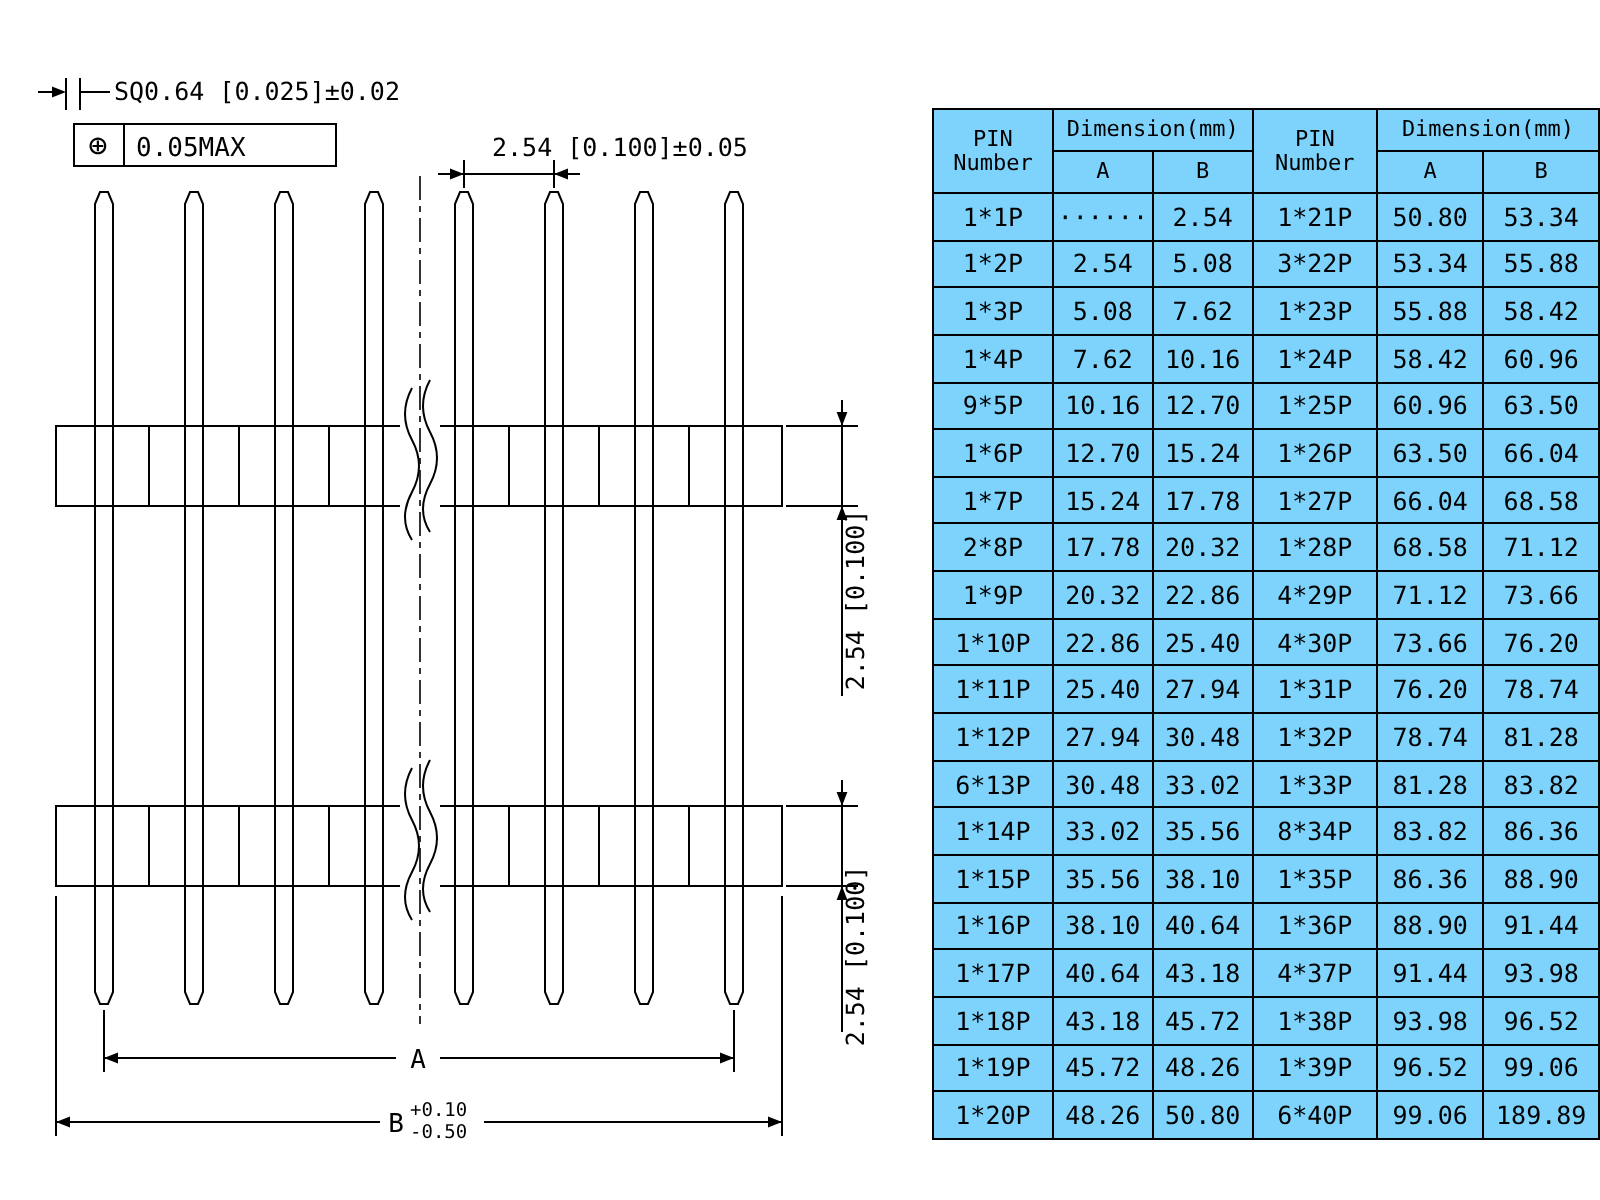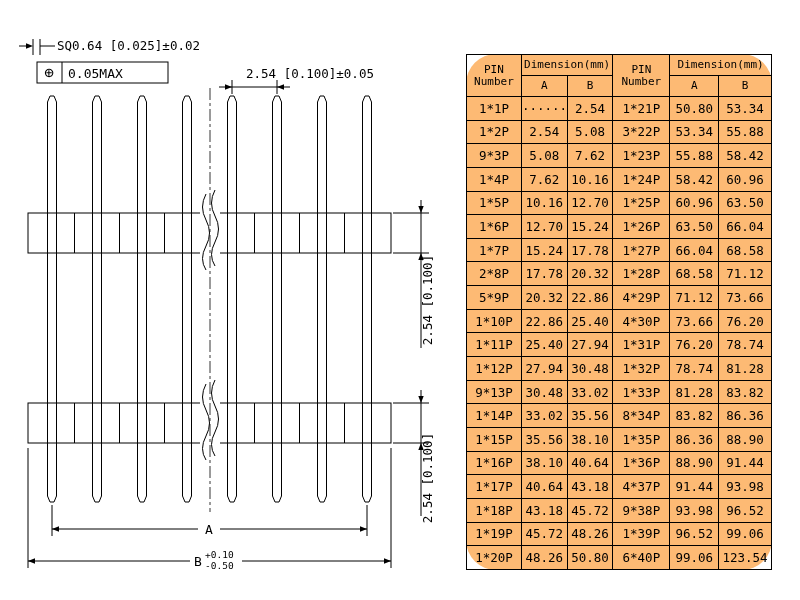--- a/index.html
+++ b/index.html
@@ -3,23 +3,23 @@
 <meta charset="utf-8">
 <style>
   * { margin:0; padding:0; box-sizing:border-box; }
   html,body { width:800px; height:600px; background:#fff; }
   body { font-family:"DejaVu Sans Mono", monospace; color:#000; }
   .page { position:relative; width:800px; height:600px; background:#fff; overflow:hidden; }
   .drawing-svg { position:absolute; left:0; top:0; }
   .drawing-svg text { font-family:"DejaVu Sans Mono", monospace; fill:#000; stroke:none; }
   .dim-table {
     position:absolute; left:466px; top:54px;
-    width:306px; height:516px;
+    width:334px; height:516px;
     border-collapse:collapse; table-layout:fixed;
-    font-size:12.5px; color:#000; background:#fdba74;border-radius:30px;
+    font-size:12.5px; color:#000; background:#7dd3fc;
   }
   .dim-table th, .dim-table td {
     border:1px solid #000; text-align:center; vertical-align:middle;
     padding:0; font-weight:normal; white-space:nowrap; overflow:hidden;
   }
   .dim-table thead tr { height:21px; }
   .dim-table thead th { font-size:11px; line-height:1.05; }
 </style>
 </head>
 <body>
@@ -181,37 +181,37 @@
         </tr>
         <tr>
           <td>1*2P</td>
           <td>2.54</td>
           <td>5.08</td>
           <td>3*22P</td>
           <td>53.34</td>
           <td>55.88</td>
         </tr>
         <tr>
-          <td>9*3P</td>
+          <td>1*3P</td>
           <td>5.08</td>
           <td>7.62</td>
           <td>1*23P</td>
           <td>55.88</td>
           <td>58.42</td>
         </tr>
         <tr>
           <td>1*4P</td>
           <td>7.62</td>
           <td>10.16</td>
           <td>1*24P</td>
           <td>58.42</td>
           <td>60.96</td>
         </tr>
         <tr>
-          <td>1*5P</td>
+          <td>9*5P</td>
           <td>10.16</td>
           <td>12.70</td>
           <td>1*25P</td>
           <td>60.96</td>
           <td>63.50</td>
         </tr>
         <tr>
           <td>1*6P</td>
           <td>12.70</td>
           <td>15.24</td>
@@ -229,21 +229,21 @@
         </tr>
         <tr>
           <td>2*8P</td>
           <td>17.78</td>
           <td>20.32</td>
           <td>1*28P</td>
           <td>68.58</td>
           <td>71.12</td>
         </tr>
         <tr>
-          <td>5*9P</td>
+          <td>1*9P</td>
           <td>20.32</td>
           <td>22.86</td>
           <td>4*29P</td>
           <td>71.12</td>
           <td>73.66</td>
         </tr>
         <tr>
           <td>1*10P</td>
           <td>22.86</td>
           <td>25.40</td>
@@ -261,21 +261,21 @@
         </tr>
         <tr>
           <td>1*12P</td>
           <td>27.94</td>
           <td>30.48</td>
           <td>1*32P</td>
           <td>78.74</td>
           <td>81.28</td>
         </tr>
         <tr>
-          <td>9*13P</td>
+          <td>6*13P</td>
           <td>30.48</td>
           <td>33.02</td>
           <td>1*33P</td>
           <td>81.28</td>
           <td>83.82</td>
         </tr>
         <tr>
           <td>1*14P</td>
           <td>33.02</td>
           <td>35.56</td>
@@ -304,36 +304,36 @@
           <td>40.64</td>
           <td>43.18</td>
           <td>4*37P</td>
           <td>91.44</td>
           <td>93.98</td>
         </tr>
         <tr>
           <td>1*18P</td>
           <td>43.18</td>
           <td>45.72</td>
-          <td>9*38P</td>
+          <td>1*38P</td>
           <td>93.98</td>
           <td>96.52</td>
         </tr>
         <tr>
           <td>1*19P</td>
           <td>45.72</td>
           <td>48.26</td>
           <td>1*39P</td>
           <td>96.52</td>
           <td>99.06</td>
         </tr>
         <tr>
           <td>1*20P</td>
           <td>48.26</td>
           <td>50.80</td>
           <td>6*40P</td>
           <td>99.06</td>
-          <td>123.54</td>
+          <td>189.89</td>
         </tr>
       </tbody>
   </table>
 
 </div>
 
 </body></html>

